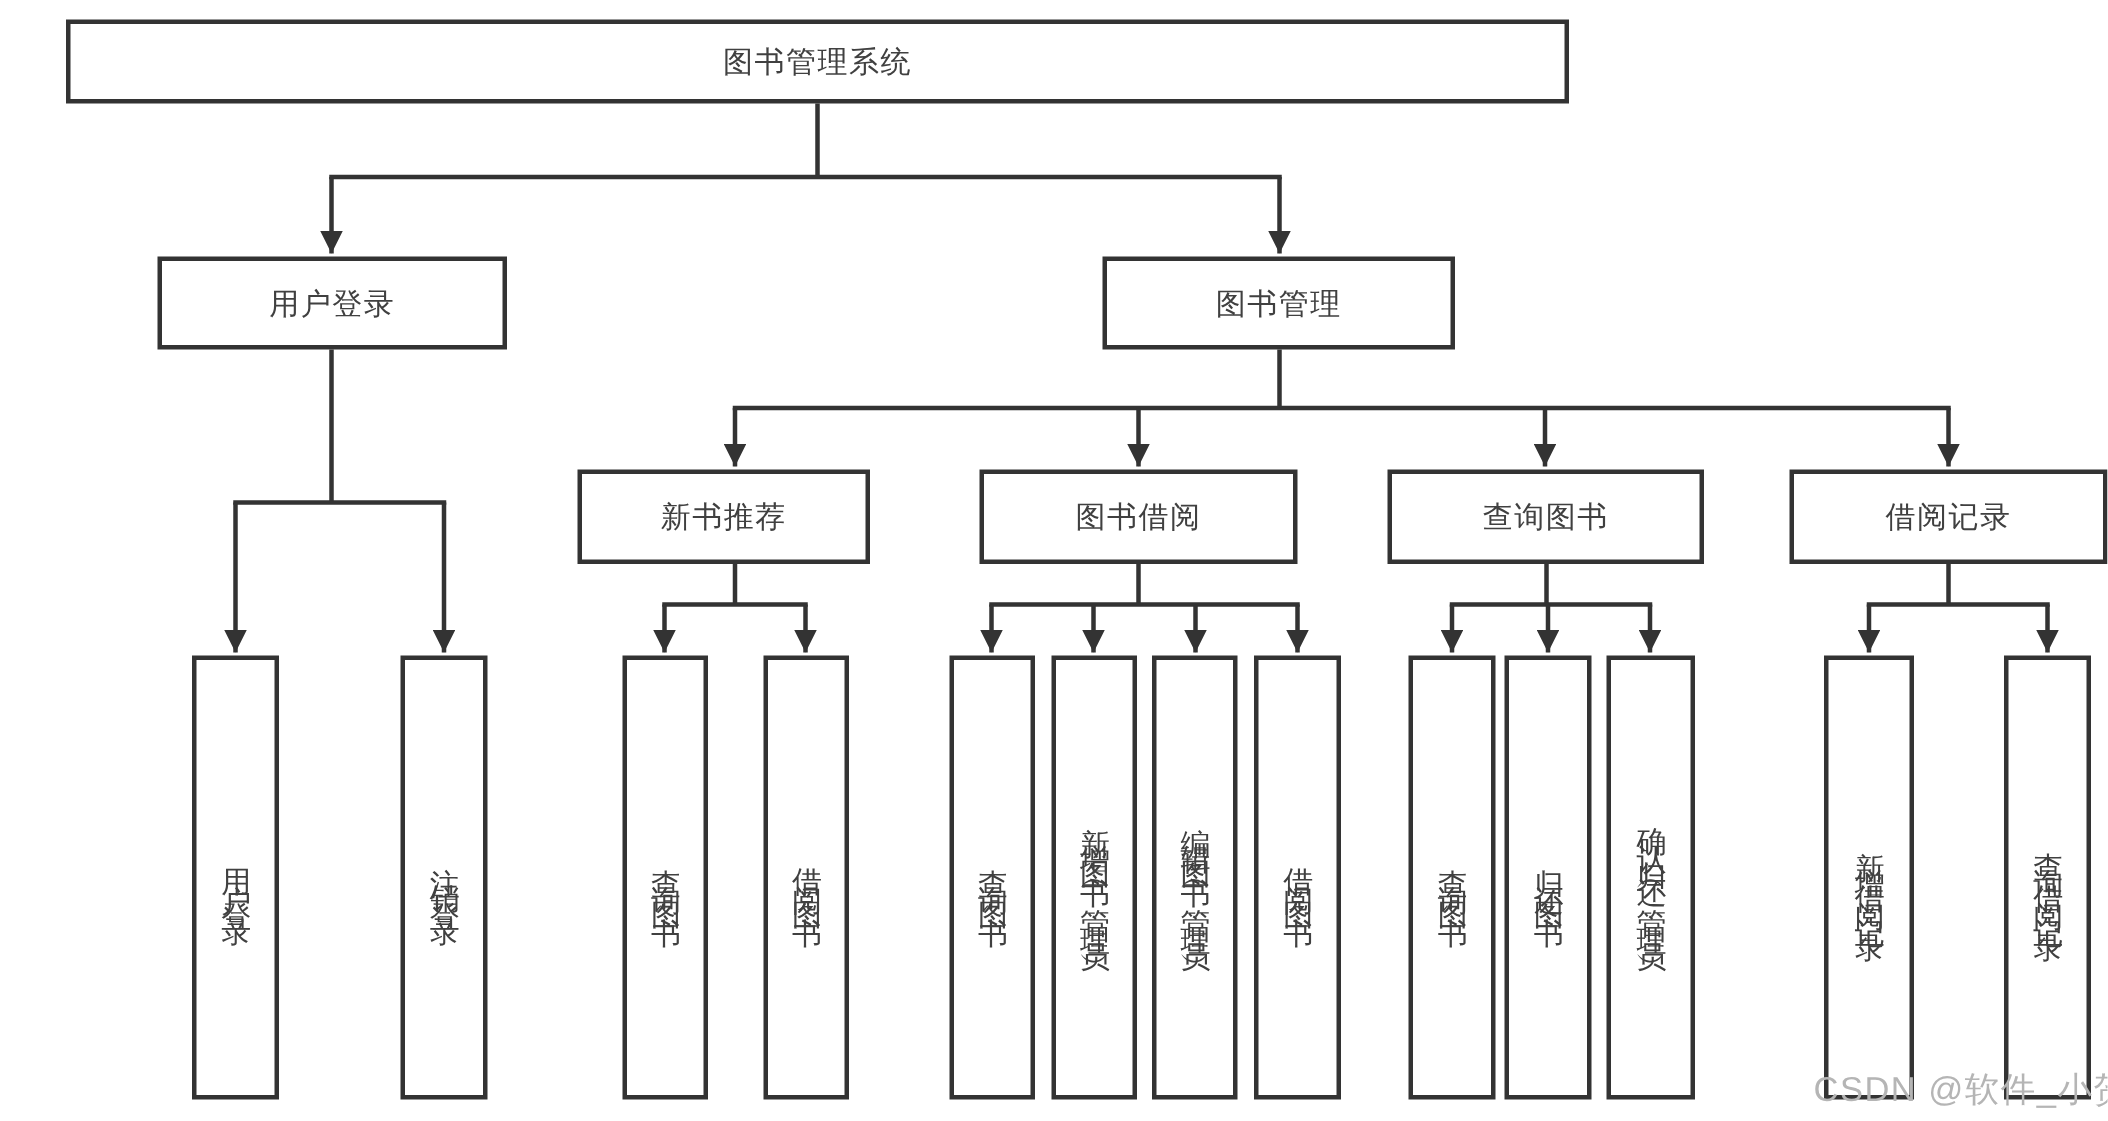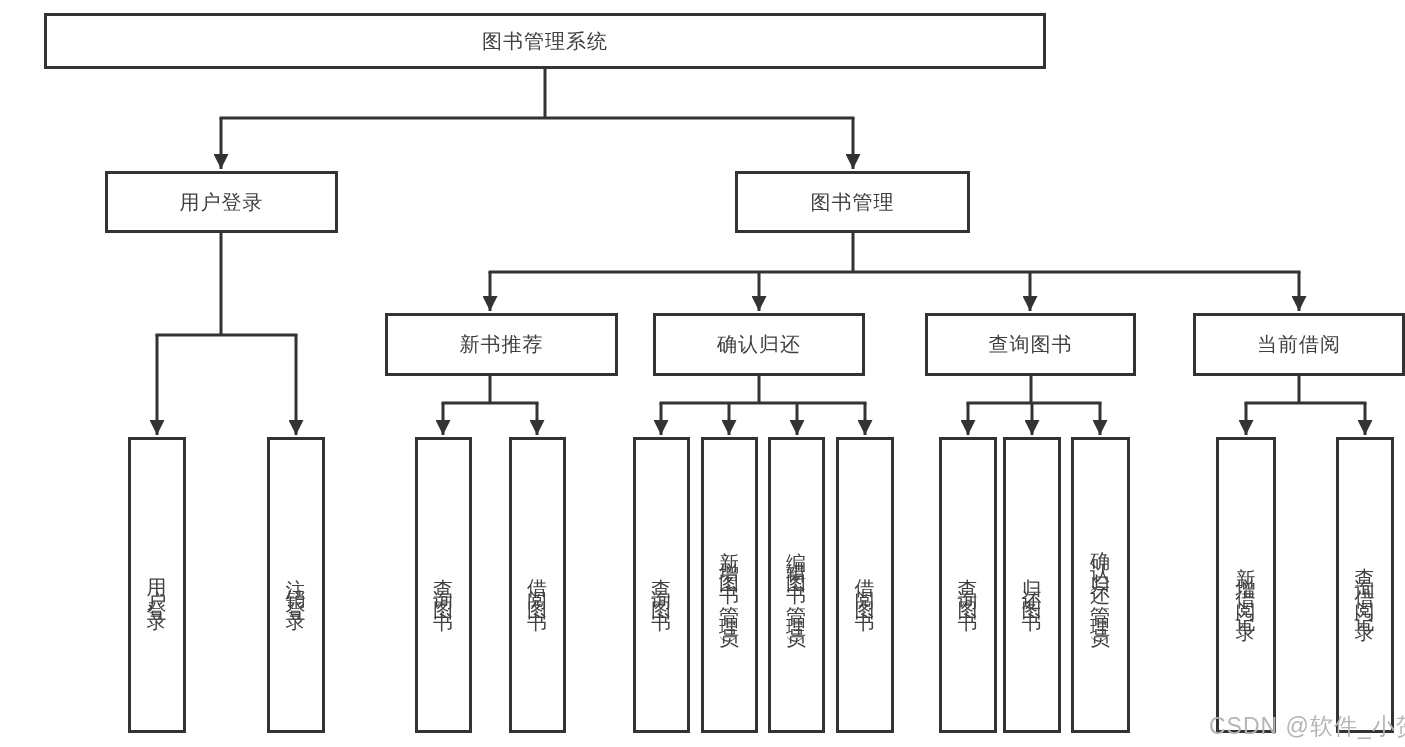--- a/index.html
+++ b/index.html
@@ -108,31 +108,31 @@
     <span class="lbl">图书管理系统</span>
   </div>
 
   <div class="node" style="left:82px; top:171px; width:233px; height:62px;">
     <span class="lbl">用户登录</span>
   </div>
   <div class="node" style="left:712px; top:171px; width:235px; height:62px;justify-content:center;">
     <span class="lbl">图书管理</span>
   </div>
 
-  <div class="node" style="left:362px; top:313px; width:233px; height:63px;">
+  <div class="node" style="left:362px; top:313px; width:195px; height:63px;">
     <span class="lbl">新书推荐</span>
   </div>
   <div class="node" style="left:630px; top:313px; width:212px; height:63px;">
-    <span class="lbl">确认归还</span>
+    <span class="lbl">图书借阅</span>
   </div>
   <div class="node" style="left:902px; top:313px; width:211px; height:63px;">
     <span class="lbl">查询图书</span>
   </div>
   <div class="node" style="left:1170px; top:313px; width:212px; height:63px;">
-    <span class="lbl">当前借阅</span>
+    <span class="lbl">借阅记录</span>
   </div>
 
   <div class="node leaf" style="left:105px; top:437px; width:58px; height:296px;">
     <span class="lbl">用户登录</span>
   </div>
   <div class="node leaf" style="left:244px; top:437px; width:58px; height:296px;">
     <span class="lbl">注销登录</span>
   </div>
 
   <div class="node leaf" style="left:392px; top:437px; width:57px; height:296px;">

